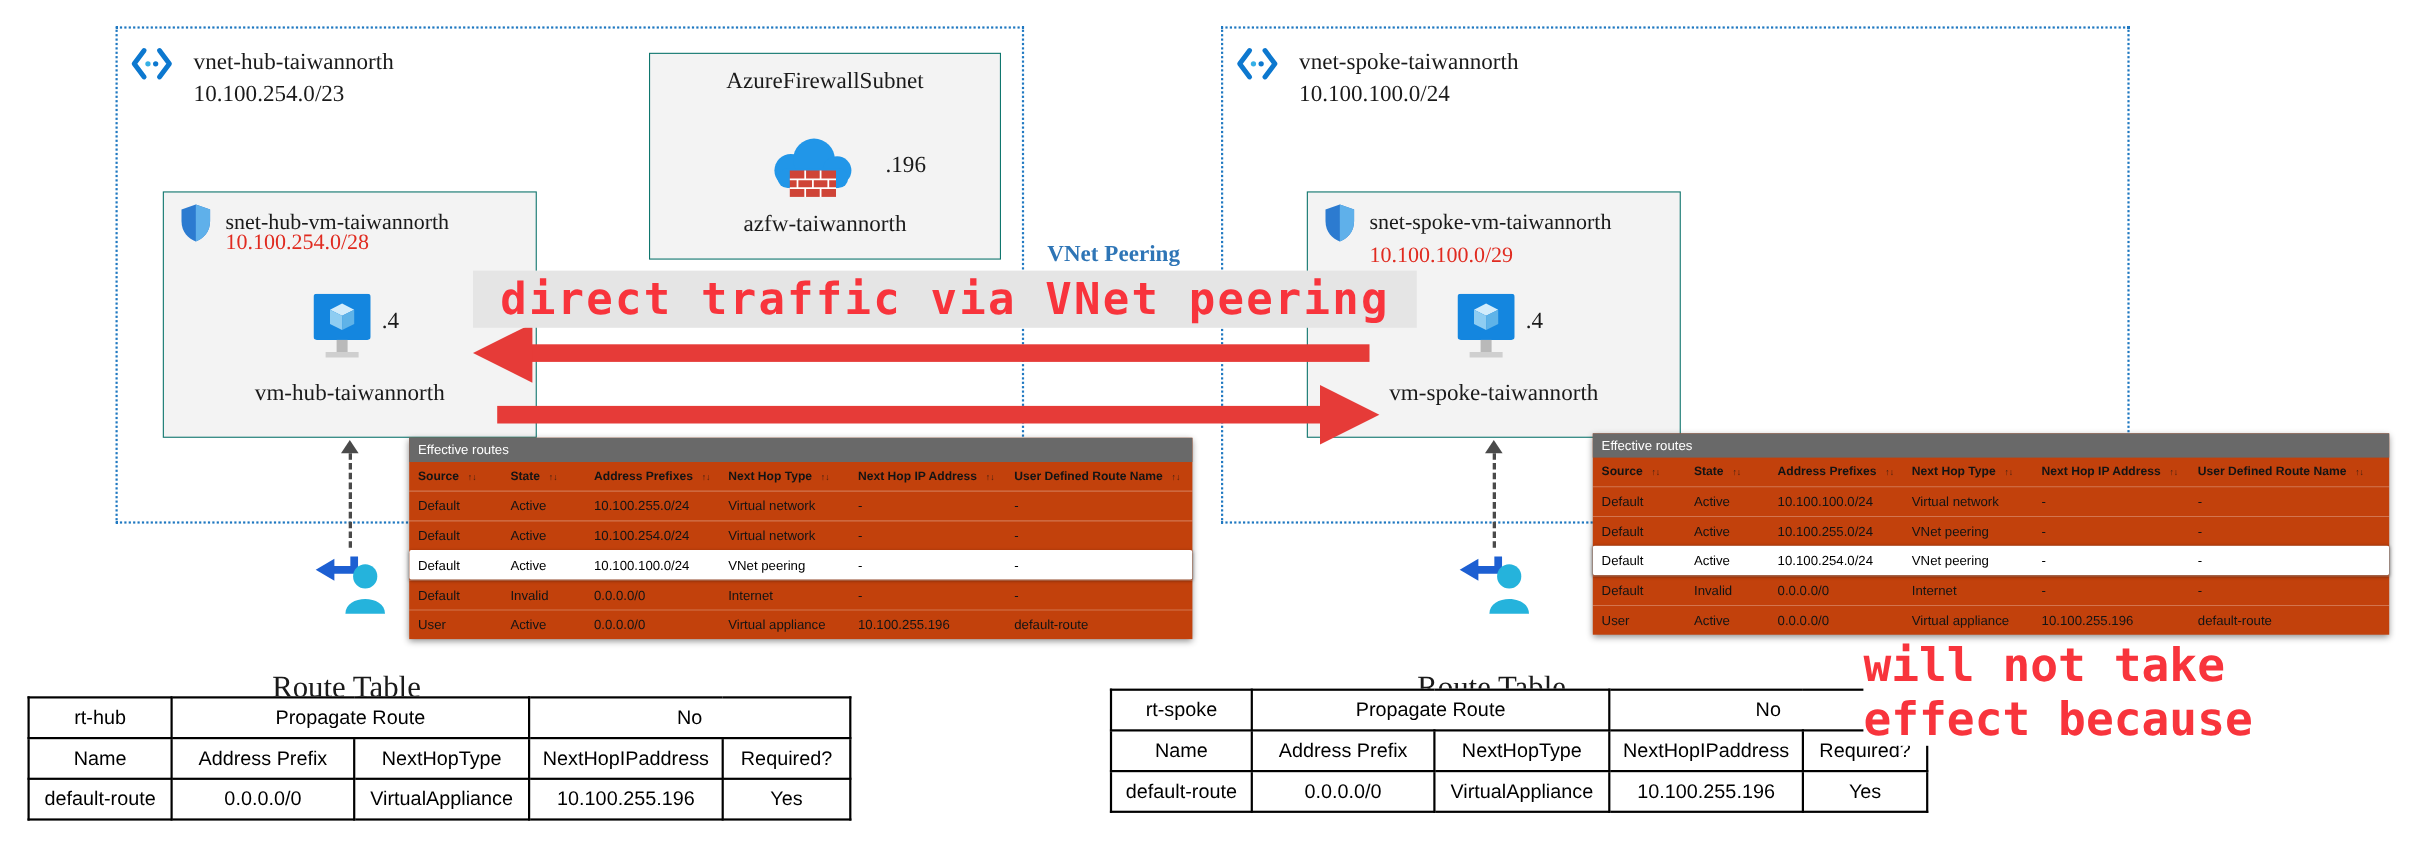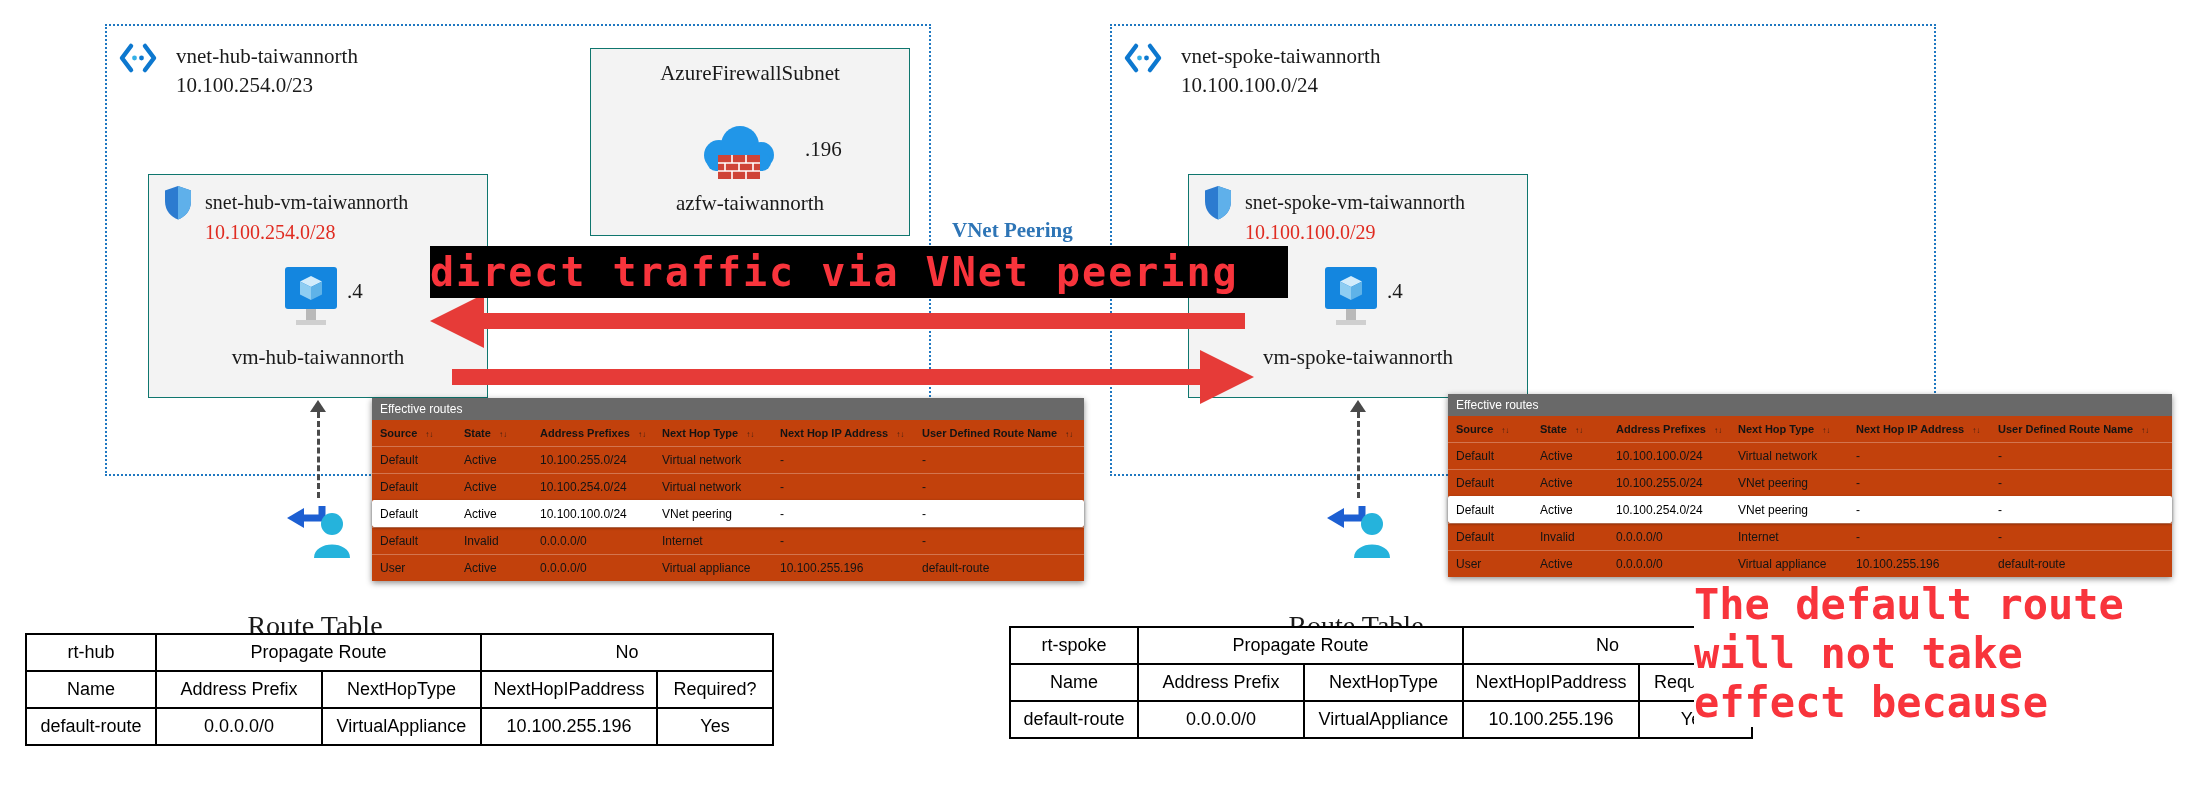--- a/index.html
+++ b/index.html
@@ -7,21 +7,21 @@
           font-family:"Liberation Serif",serif;color:#1a1a1a;}
   .abs{position:absolute;}
   .serif{font-family:"Liberation Serif",serif;}
   .t21{font-size:21px;}
   .t20{font-size:20px;}
   .center{text-align:center;}
   .vnet{position:absolute;border:2px dotted #1f78c1;z-index:1;}
   .graybox{position:absolute;background:#f3f3f3;border:1px solid #0f766e;z-index:2;}
   .cidr-red{color:#e02b20;}
   .peering{position:absolute;z-index:2;font-weight:bold;font-size:21px;color:#2e75b6;}
-  .banner{position:absolute;z-index:8;background:#000000;display:flex;align-items:center;justify-content:flex-start;}
+  .banner{position:absolute;z-index:8;background:#e5e5e5;display:flex;align-items:center;justify-content:center;}
   .banner span{font-family:"DejaVu Sans Mono",monospace;font-weight:bold;font-size:40px;letter-spacing:2px;color:#f8343c;white-space:nowrap;}
   .lpm{position:absolute;z-index:9;font-family:"DejaVu Sans Mono",monospace;font-weight:bold;
        font-size:42px;line-height:49px;color:#f8343c;background:#fff;}
   .arrows{position:absolute;left:0;top:0;z-index:7;pointer-events:none;}
   .dashv{position:absolute;width:0;border-left:3px dashed #4a4a4a;z-index:6;}
   .dashhead{position:absolute;width:0;height:0;border-left:8px solid transparent;border-right:8px solid transparent;
             border-bottom:12px solid #4a4a4a;z-index:6;}
   
   .er{position:absolute;z-index:10;background:#c2410c;box-shadow:0 2px 6px rgba(0,0,0,.45);
       font-family:"Liberation Sans",sans-serif;color:#141414;}
@@ -75,21 +75,21 @@
     <div class="abs serif t21" style="left:214px;top:88px">.196</div>
     <div class="abs serif t21 center" style="left:0;top:142px;width:100%">azfw-taiwannorth</div>
   </div>
 
   <div class="graybox" style="left:148px;top:174px;width:338px;height:222px">
     <svg class="abs" style="left:14px;top:10px" width="30" height="36" viewBox="0 0 30 36">
       <path d="M15 1 L28 5.5 V16 C28 26.5 21.5 32 15 34.5 C8.5 32 2 26.5 2 16 V5.5 Z" fill="#2c7bd0"></path>
       <path d="M15 1 L28 5.5 V16 C28 26.5 21.5 32 15 34.5 Z" fill="#5fb0ea"></path>
     </svg>
     <div class="abs serif t20" style="left:56px;top:16px">snet-hub-vm-taiwannorth</div>
-    <div class="abs serif t20 cidr-red" style="left:56px;top:46px">10.100.254.0/28</div>
+    <div class="abs serif t20 cidr-red" style="left:56px;top:34px">10.100.254.0/28</div>
     <svg class="abs" style="left:136px;top:92px" width="52" height="62" viewBox="0 0 52 62">
       <rect x="0" y="0" width="52" height="42" rx="3" fill="#1486df"></rect>
       <polygon points="26,9 37,14.5 26,20 15,14.5" fill="#d2ecfb"></polygon>
       <polygon points="15,14.5 26,20 26,33 15,27.5" fill="#8ecdf2"></polygon>
       <polygon points="37,14.5 26,20 26,33 37,27.5" fill="#5fb3e8"></polygon>
       <rect x="21" y="42" width="10" height="11" fill="#b9b9b9"></rect>
       <rect x="11" y="53" width="30" height="5" fill="#cfcfcf"></rect>
     </svg>
     <div class="abs serif t21" style="left:198px;top:104px">.4</div>
     <div class="abs serif t21 center" style="left:0;top:170px;width:100%">vm-hub-taiwannorth</div>
@@ -313,18 +313,17 @@
       <td>default-route</td>
       <td>0.0.0.0/0</td>
       <td>VirtualAppliance</td>
       <td>10.100.255.196</td>
       <td>Yes</td>
     </tr>
   </tbody>
     </table>
 
   <div class="lpm" style="left:1694px;top:580px;width:500px">
-    <div>The default route</div>
     <div>will not take</div>
     <div>effect because</div>
   </div>
 
 </div>
 
 </body></html>

